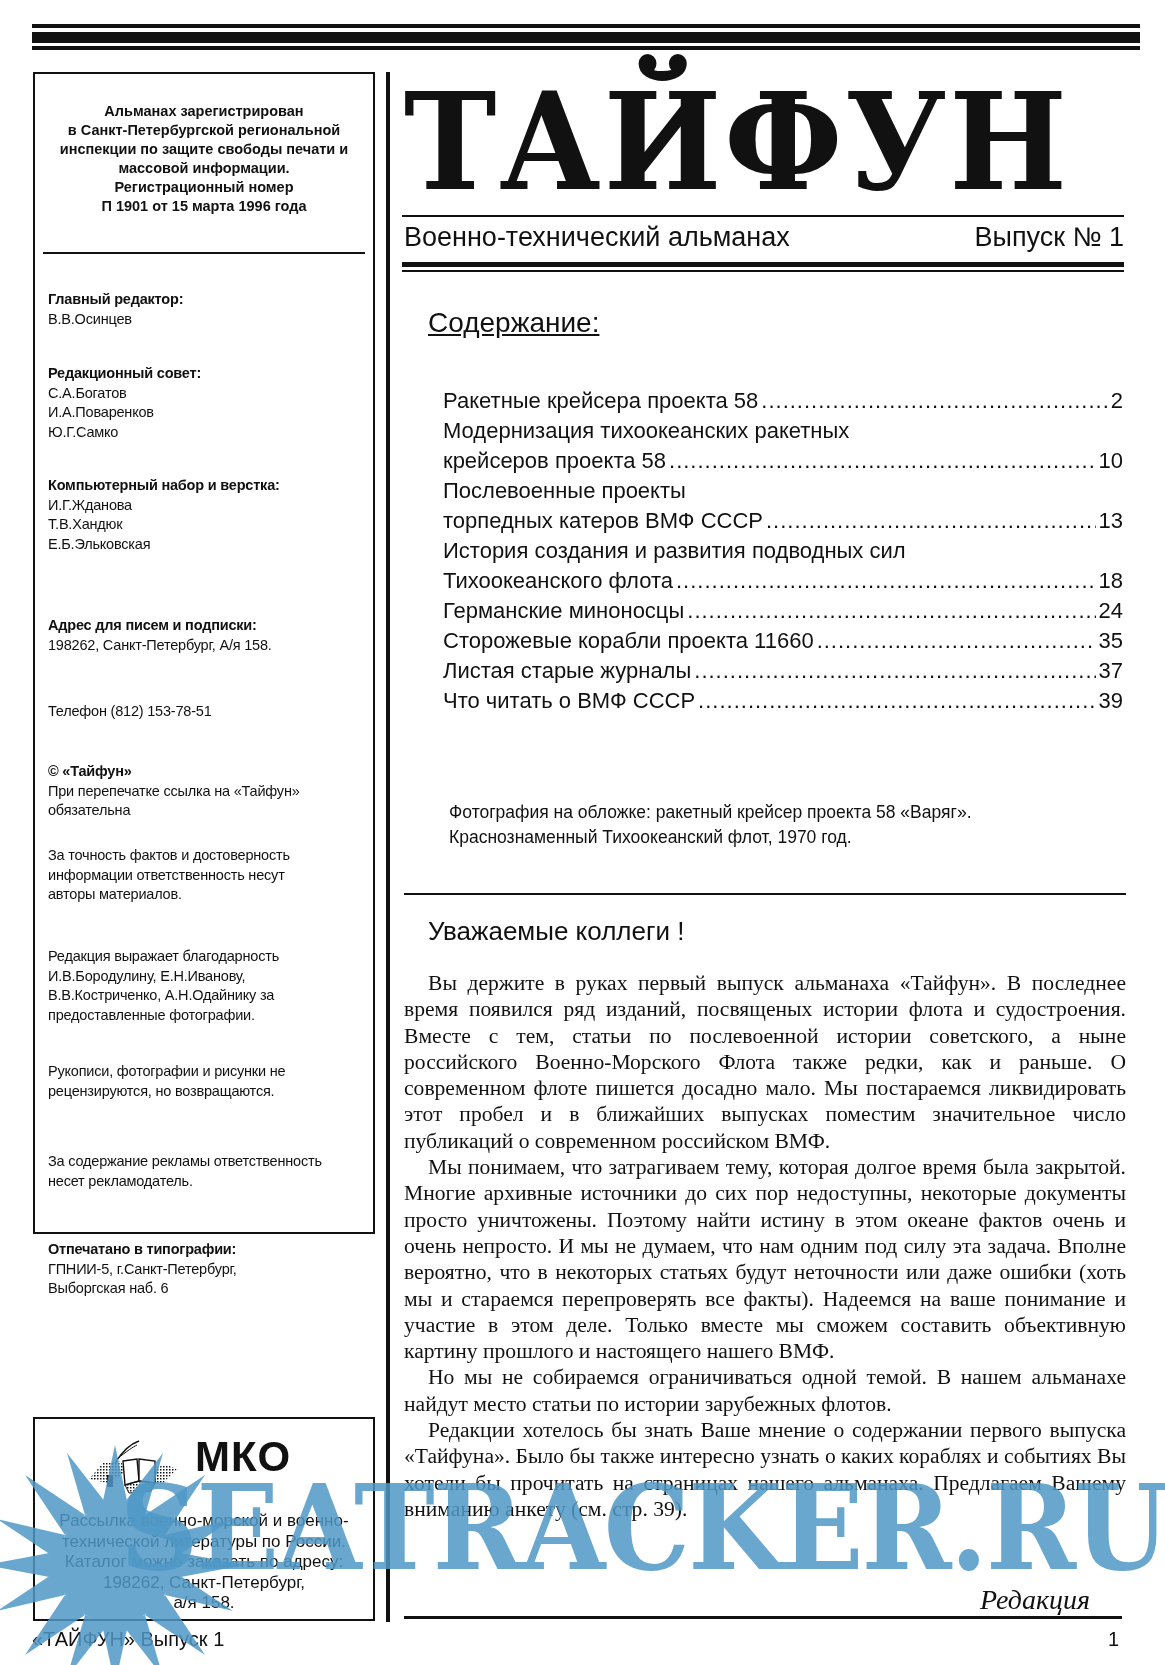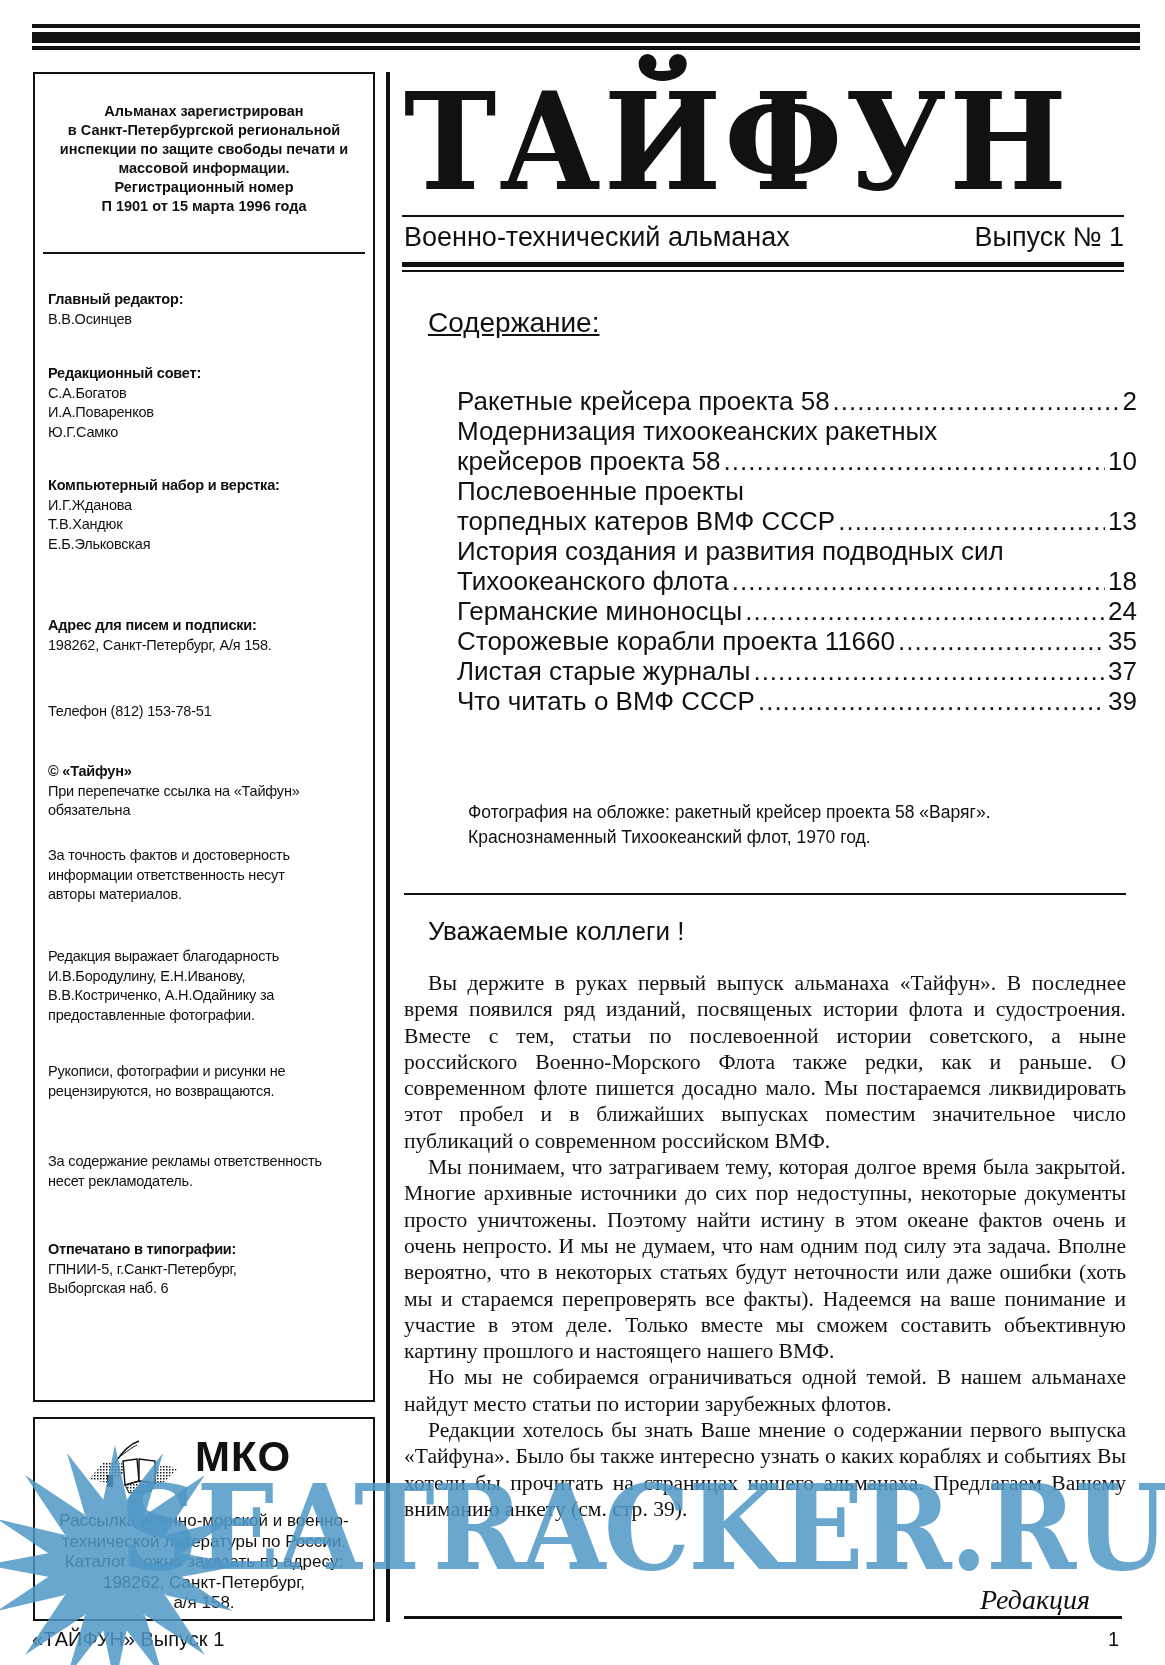--- a/index.html
+++ b/index.html
@@ -7,21 +7,21 @@
   .abs { position:absolute; }
 
   
   .top-rules { left:32px; top:24px; width:1108px; }
   .rule { background:#111; width:100%; }
   .r1 { height:4px; margin-top:0; }
   .r2 { height:11px; margin-top:4px; }
   .r3 { height:4px; margin-top:3px; }
 
   
-  .left-box { left:33px; top:72px; width:342px; height:1330px; border:2px solid #111; box-sizing:border-box; }
+  .left-box { left:33px; top:72px; width:342px; height:1162px; border:2px solid #111; box-sizing:border-box; }
   .reg-block { position:absolute; left:0; top:28px; width:100%; text-align:center; font-size:14.5px; line-height:19px; font-weight:bold; font-family:"Liberation Sans", sans-serif; }
   .reg-rule { position:absolute; left:8px; right:8px; top:178px; height:2px; background:#111; }
   .lsec { position:absolute; left:13px; width:320px; font-size:14.5px; line-height:19.5px; letter-spacing:-0.2px; }
   .lsec .h { font-weight:bold; }
   .lsec .t { font-weight:normal; }
 
   .ad-box { left:33px; top:1417px; width:342px; height:204px; border:2px solid #111; box-sizing:border-box;padding-left:14px; }
   .ad-logo { position:absolute; left:50px; top:20px; width:100px; height:56px; }
   .ad-title { position:absolute; left:160px; top:14px; font-size:42px; font-weight:bold; letter-spacing:1px; }
   .ad-text { position:absolute; left:0; width:100%; top:92px; text-align:center; font-size:17px; line-height:20.5px; }
@@ -30,29 +30,29 @@
 
   
   .masthead { left:395px; top:72px; width:735px; text-align:center; font-family:"DejaVu Serif", "Liberation Serif", serif; font-weight:900; font-size:134px; line-height:140px; letter-spacing:3px; transform:scaleX(0.93); transform-origin:left top; white-space:nowrap; }
   .mast-rule-top { left:402px; top:215px; width:722px; height:2px; background:#111; }
   .subtitle { left:404px; top:221px; width:720px; font-size:27px; line-height:32px; display:flex; justify-content:space-between; }
   .mast-rule-b1 { left:402px; top:262px; width:722px; height:5px; background:#111; }
   .mast-rule-b2 { left:402px; top:270px; width:722px; height:2px; background:#111; }
 
   
   .toc-title { left:428px; top:306px; font-size:28px; line-height:34px;text-decoration:underline; }
-  .toc { left:457px; top:386px; width:680px; font-size:26px; line-height:30px; }
+  .toc { left:443px; top:386px; width:680px; font-size:22px; line-height:30px; }
   .toc-row { display:flex; align-items:baseline; white-space:nowrap; }
   .toc-row .lbl { flex:0 0 auto; }
   .toc-row .dots { flex:1 1 auto; overflow:hidden; margin:0 3px; }
   .toc-row .dots::before { content:"................................................................................................................................................................"; letter-spacing:1px; }
   .toc-row .pg { flex:0 0 auto; text-align:right; }
   .toc-cont { white-space:nowrap; }
 
-  .cover-note { left:468px; top:800px; font-size:17.5px; line-height:25px; }
+  .cover-note { left:449px; top:800px; font-size:17.5px; line-height:25px; }
   .mid-rule { left:404px; top:893px; width:722px; height:2px; background:#111; }
 
   .greet-title { left:428px; top:915px; font-size:26px; line-height:32px; }
   .letter { left:404px; top:970px; width:722px; font-family:"Liberation Serif", serif; font-size:21.6px; line-height:26.3px; text-align:justify; }
   .letter p { margin:0; text-indent:24px; }
   .sign { left:980px; top:1584px; font-family:Liberation Serif, serif; font-style:italic; font-size:28px; }
   .bottom-rule { left:404px; top:1616px; width:718px; height:3px; background:#111; }
 
   .footer-left { left:32px; top:1628px; font-size:20px; }
   .footer-right { left:1108px; top:1628px; font-size:20px; }

